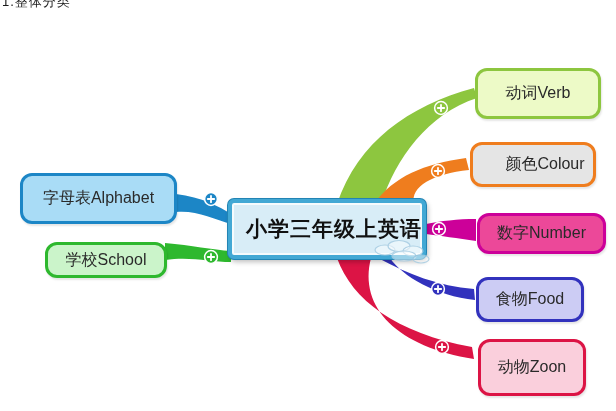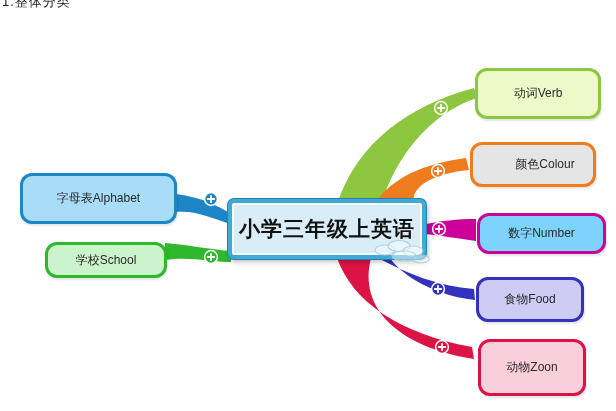--- a/index.html
+++ b/index.html
@@ -14,28 +14,29 @@
   }
   .links{position:absolute;left:0;top:0;z-index:1;}
   .wm{position:absolute;left:0;top:0;z-index:3;pointer-events:none;}
   .node{
     position:absolute;z-index:2;box-sizing:border-box;
     display:flex;align-items:center;justify-content:center;
     border-style:solid;cursor:default;
   }
   .child{
     border-width:3px;border-radius:12px;
-    font-size:12px;color:#2a2a2a;
+    font-size:16px;color:#2a2a2a;
     box-shadow:1px 2px 2px rgba(0,0,0,.10);
   }
   .root{
     border-width:4px;border-radius:6px;
     font-family:"Liberation Serif","DejaVu Serif",serif;
     font-weight:bold;font-size:21px;letter-spacing:1px;color:#111;
     box-shadow:0 0 0 1px #2284b4, inset 0 0 0 2px rgba(255,255,255,.75), 2px 3px 5px rgba(0,0,0,.25);
+    justify-content:flex-end;
   }
   
   #n-root     {left:228px;top:199px;width:198px;height:60px;}
   #n-alphabet {left:20px; top:173px;width:157px;height:51px;}
   #n-school   {left:45px; top:242px;width:122px;height:36px;}
   #n-verb     {left:475px;top:68px; width:126px;height:51px;}
   #n-colour   {left:470px;top:142px;width:126px;height:45px;}
   #n-number   {left:477px;top:213px;width:129px;height:41px;}
   #n-food     {left:476px;top:277px;width:108px;height:45px;}
   #n-zoon     {left:478px;top:339px;width:108px;height:57px;}
@@ -100,21 +101,21 @@
 </div>
 <div class="node child" id="n-school" style="background: rgb(203, 244, 202); border-color: rgb(46, 184, 46);">
   <span>学校School</span>
 </div>
 <div class="node child" id="n-verb" style="background: rgb(237, 250, 199); border-color: rgb(141, 198, 63);">
   <span>动词Verb</span>
 </div>
 <div class="node child" id="n-colour" style="background: #e5e5e5; border-color: rgb(239, 125, 30); padding-left: 24px;">
   <span>颜色Colour</span>
 </div>
-<div class="node child" id="n-number" style="background: #7dd3fc; border-color: rgb(204, 0, 153); text-align: right;">
+<div class="node child" id="n-number" style="background: #ec4899; border-color: rgb(204, 0, 153); text-align: right;">
   <span>数字Number</span>
 </div>
 <div class="node child" id="n-food" style="background: rgb(204, 204, 244); border-color: rgb(50, 50, 189);">
   <span>食物Food</span>
 </div>
 <div class="node child" id="n-zoon" style="background: rgb(250, 207, 220); border-color: rgb(220, 20, 69);">
   <span>动物Zoon</span>
 </div>
 
 <svg class="wm" width="616" height="411" viewBox="0 0 616 411">

